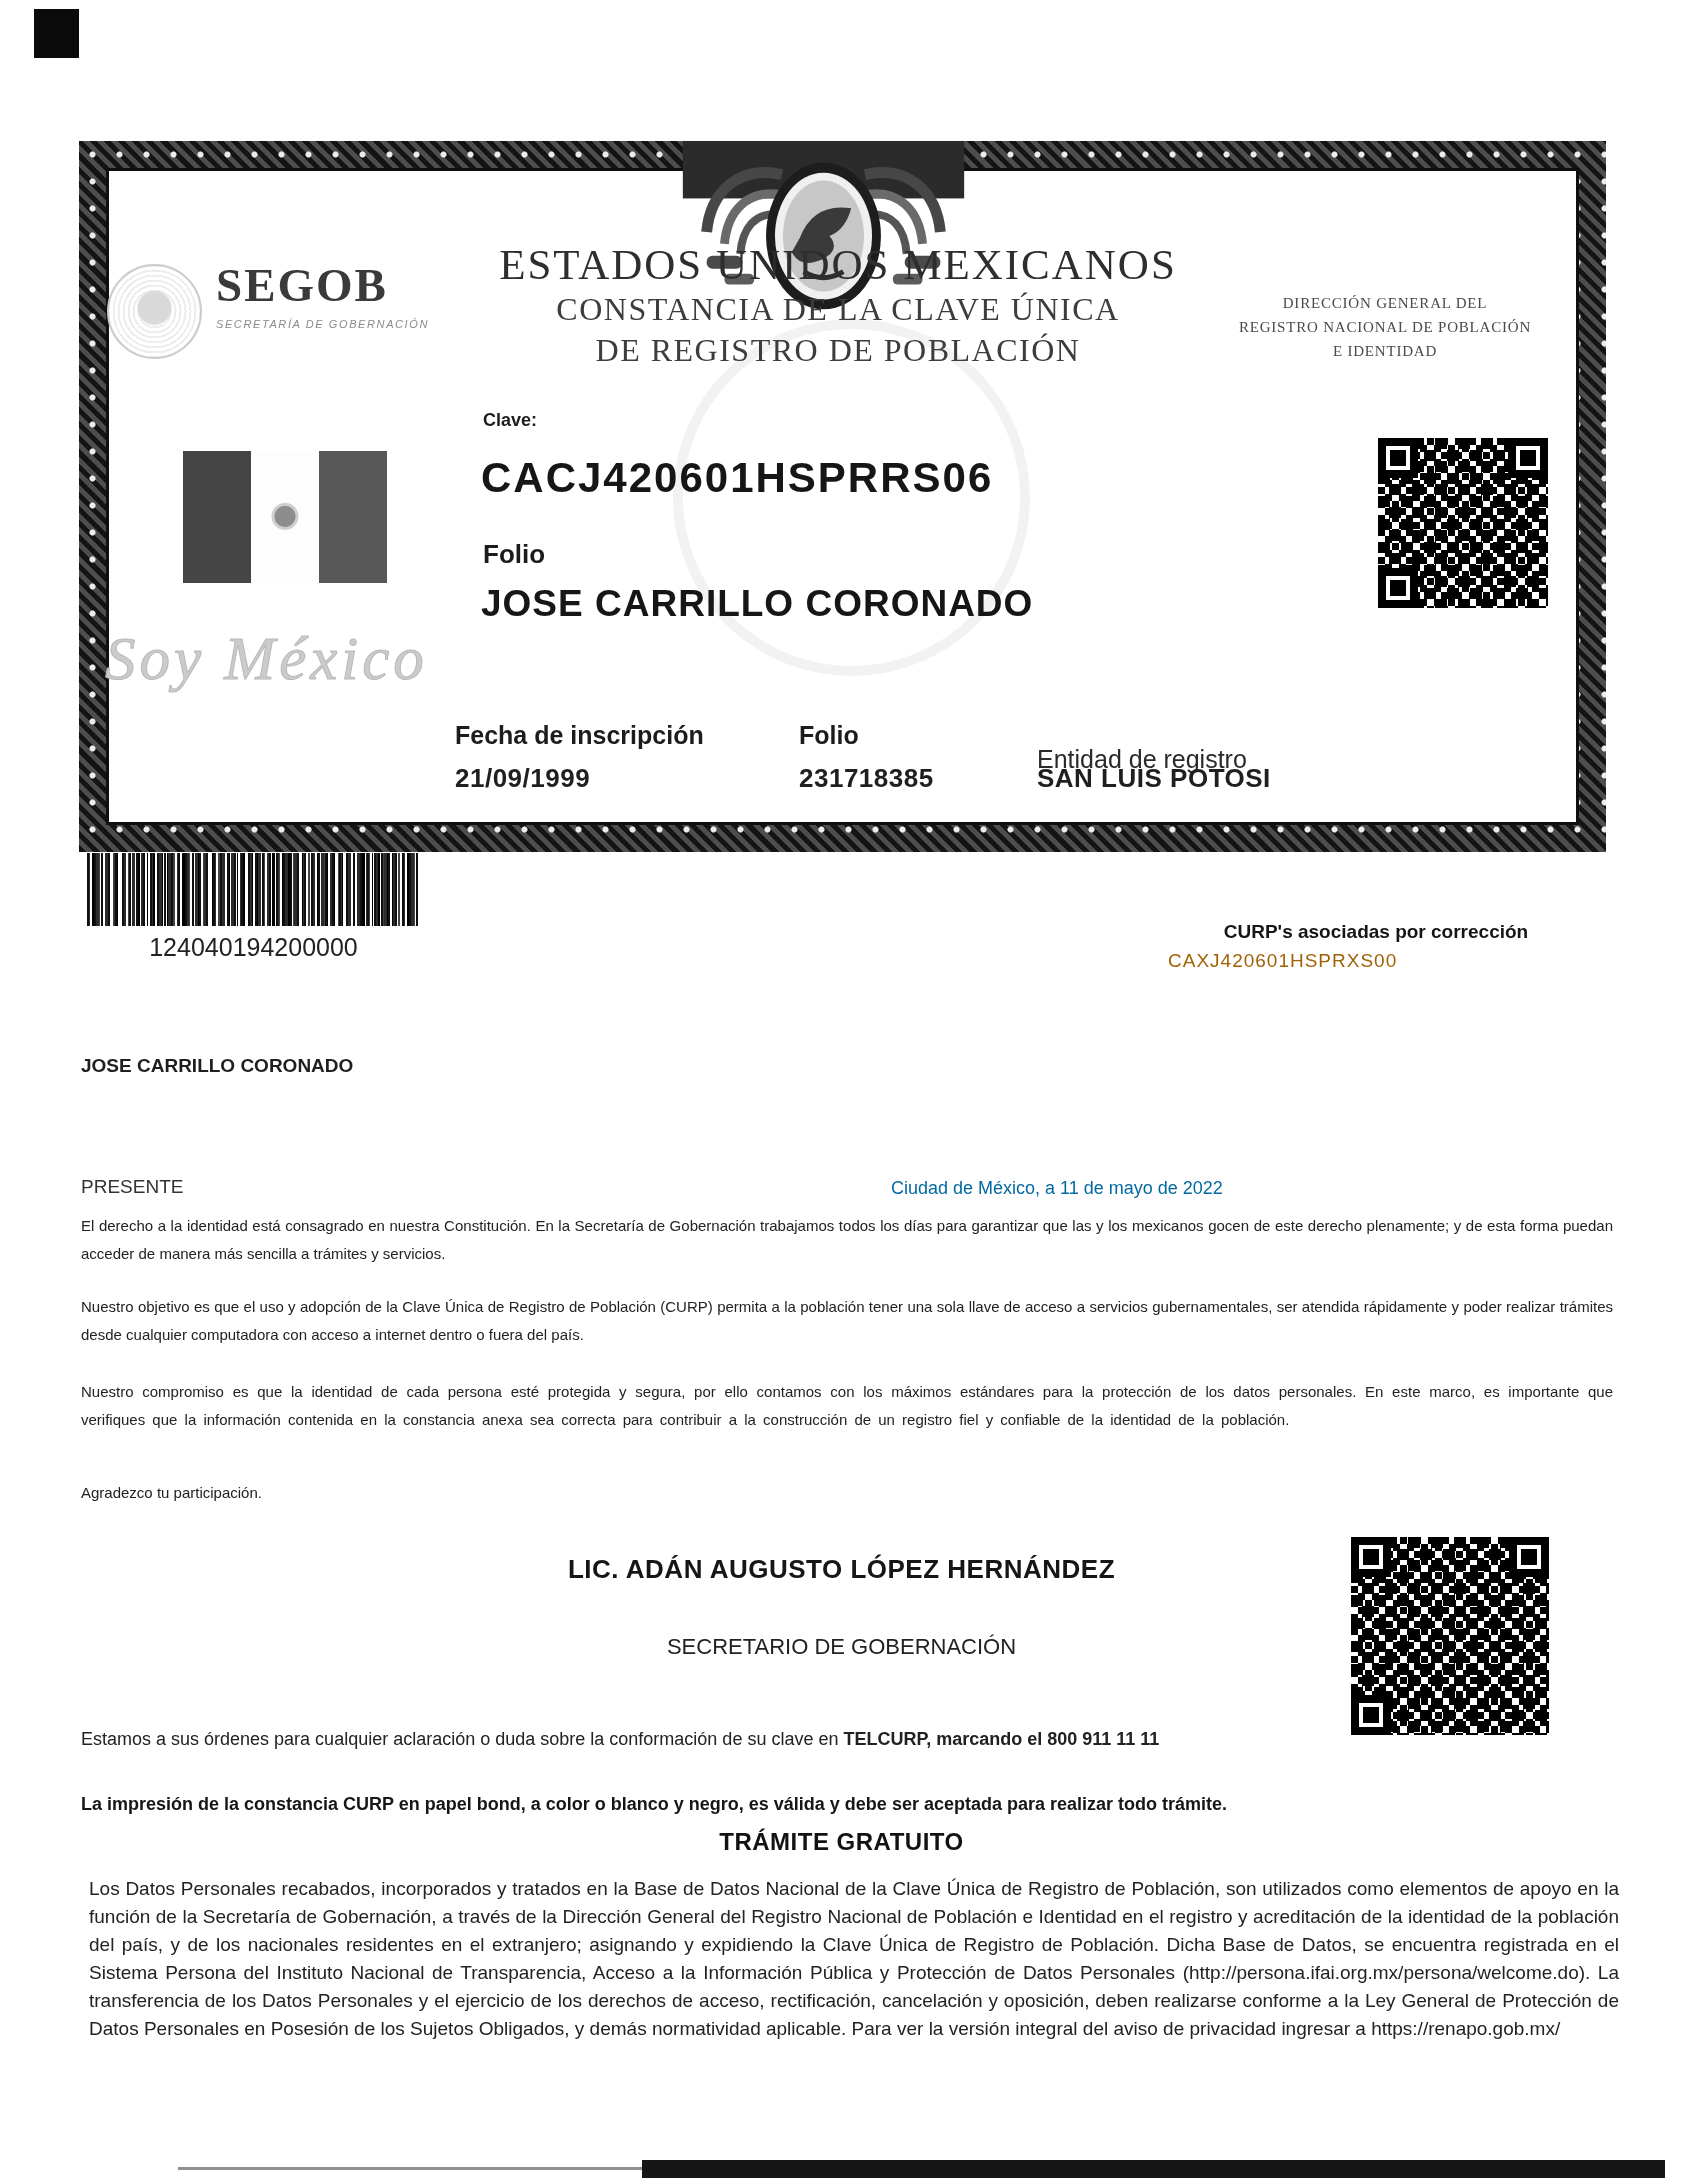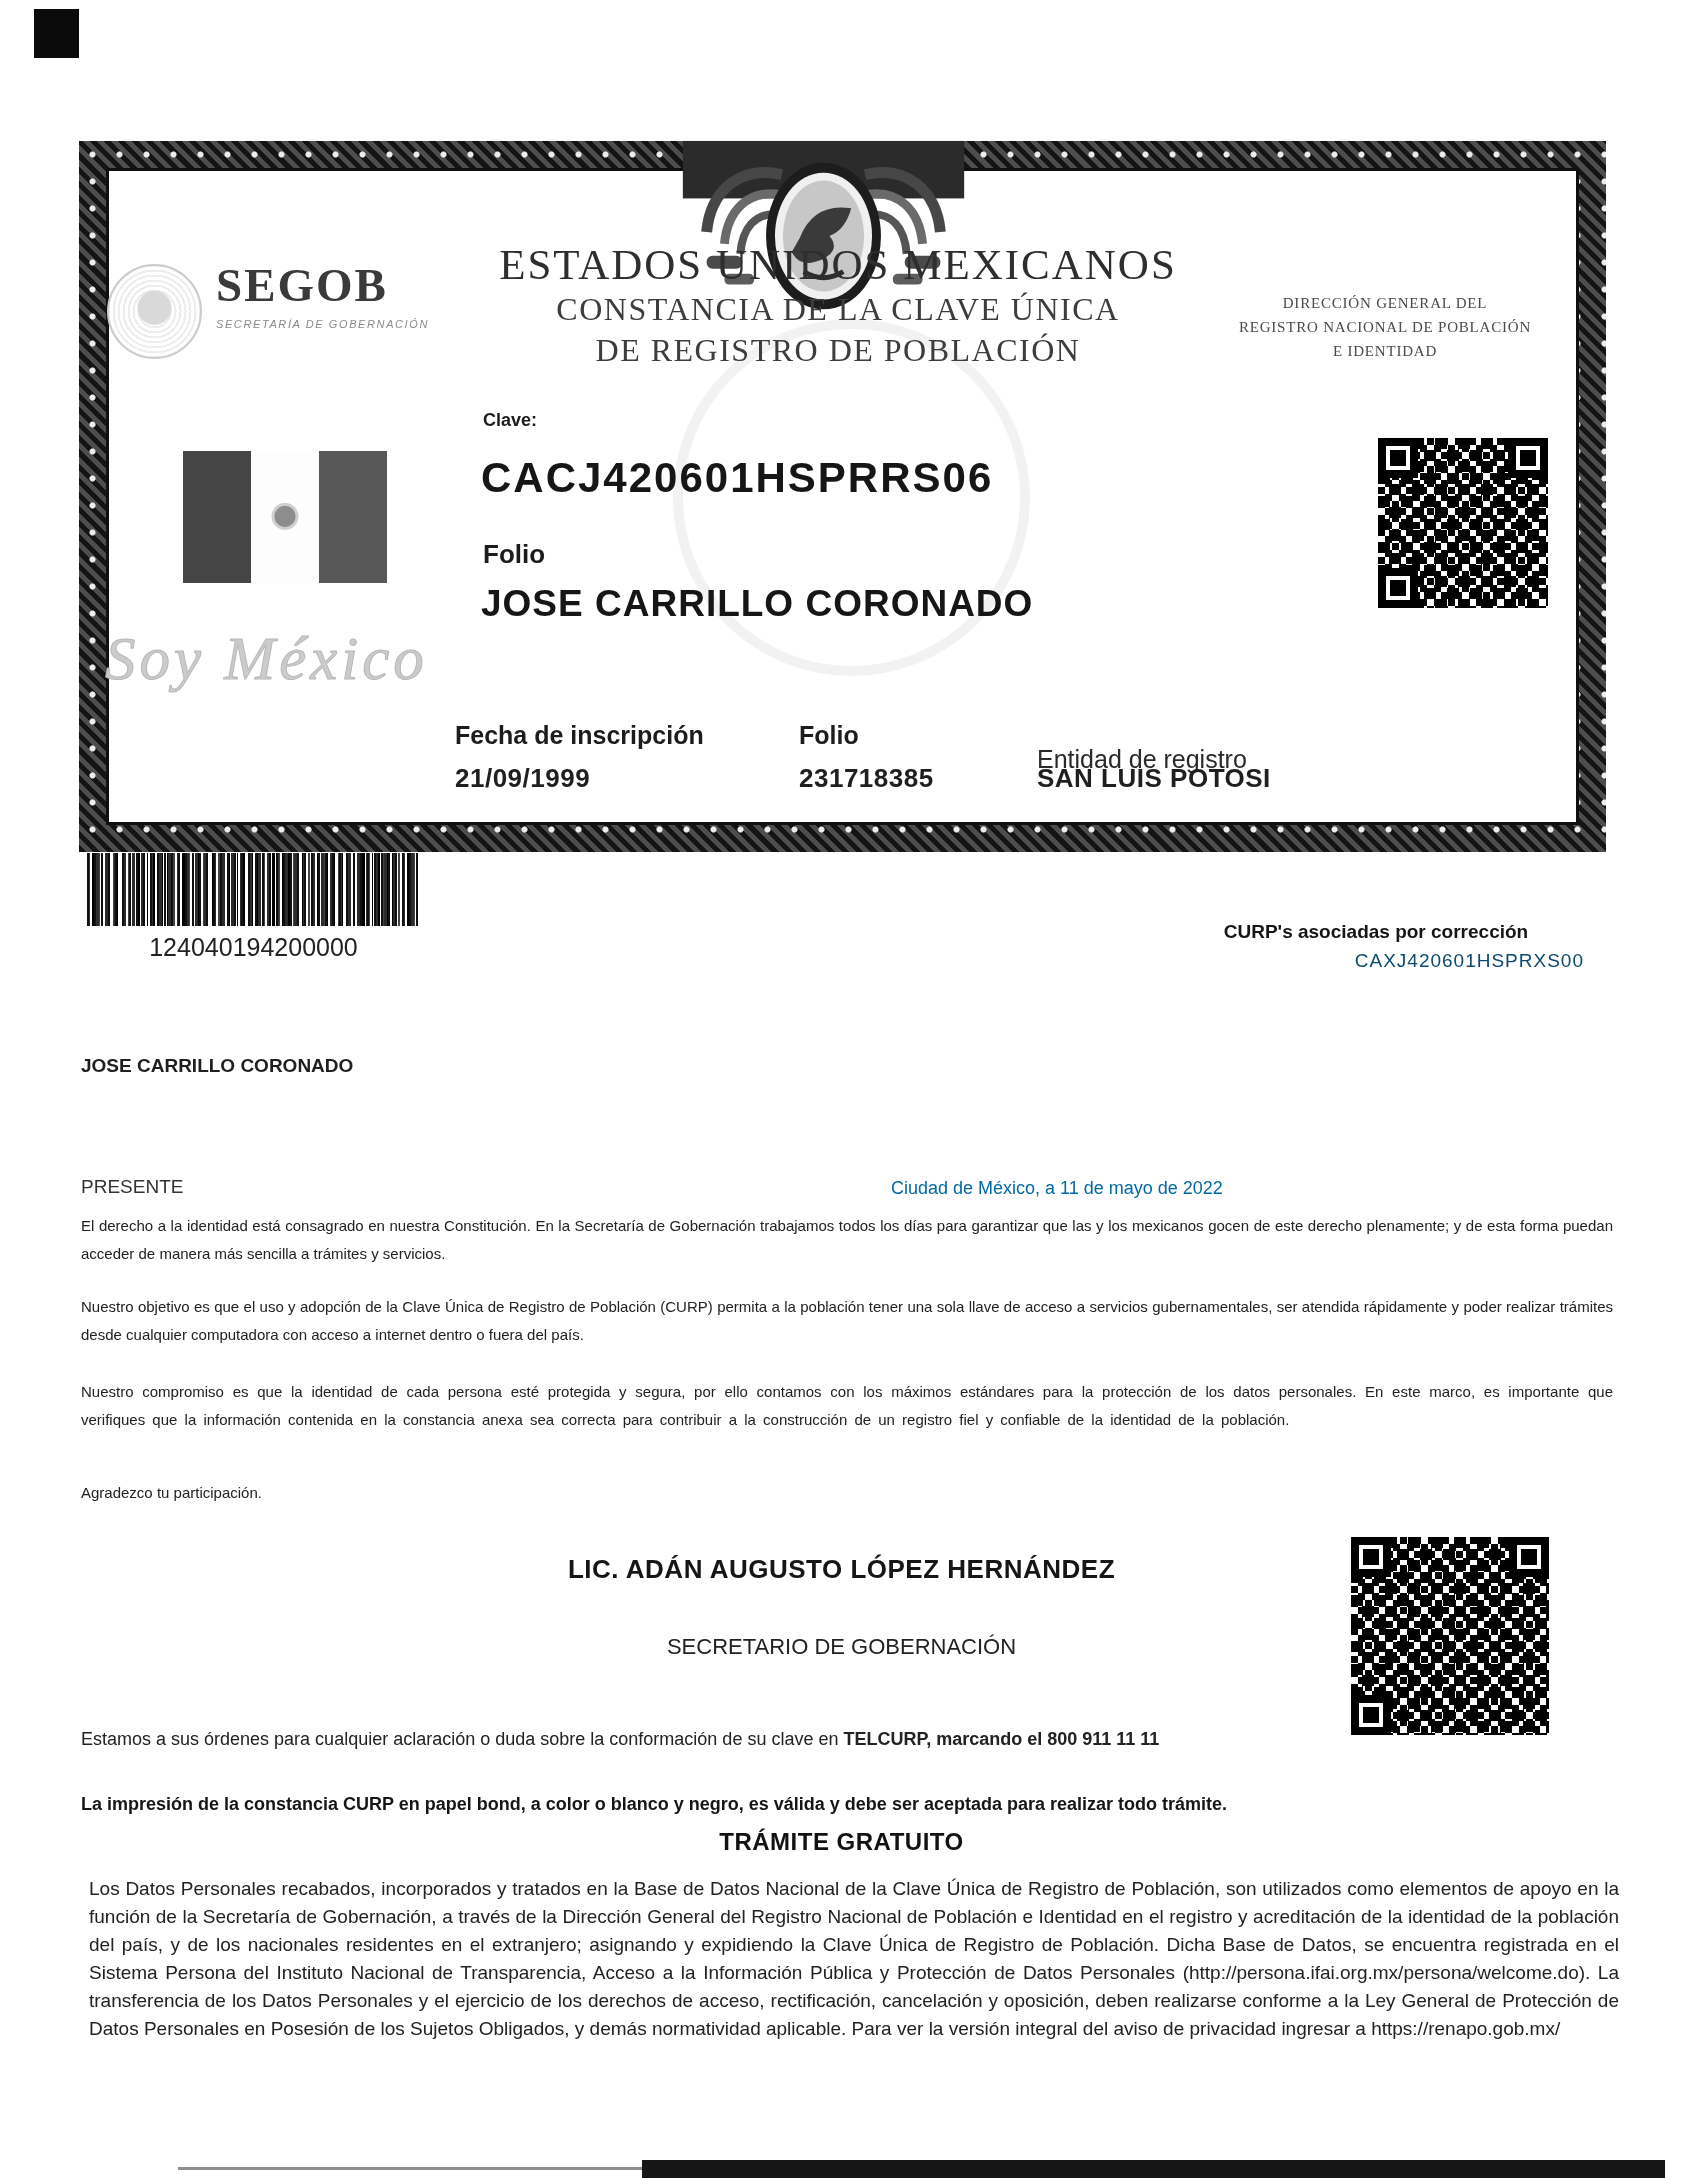--- a/index.html
+++ b/index.html
@@ -91,22 +91,22 @@
   
   .barcode{left:87px;top:853px;width:333px;height:73px;background:#fff;
     background-image:
       repeating-linear-gradient(90deg,#101010 0 2px,rgba(255,255,255,0) 2px 4px,rgba(255,255,255,0) 4px 7px),
       repeating-linear-gradient(90deg,#2c2c2c 0 3px,rgba(255,255,255,0) 3px 9px),
       repeating-linear-gradient(90deg,#000 0 1px,#fff 1px 5px,#000 5px 8px,#fff 8px 11px,#444 11px 13px,#fff 13px 15px);}
   .barcode-number{left:87px;top:933px;width:333px;text-align:center;font-size:25px;color:#222;}
 
   .curp-assoc-label{left:1168px;top:921px;width:416px;text-align:center;
                     font-size:19px;font-weight:bold;color:#161616;}
-  .curp-assoc-value{left:1168px;top:950px;width:416px;text-align:right;
-                    font-size:19px;letter-spacing:1px;color:#0c4a6e;}
+  .curp-assoc-value{left:1168px;top:950px;width:416px;text-align:left;
+                    font-size:19px;letter-spacing:1px;color:#a16207;}
 
   
   .letter-text{font-size:15px;line-height:28px;color:#222;}
   .recipient{left:81px;top:1055px;font-size:19px;font-weight:bold;}
   .salutation{left:81px;top:1176px;font-size:19px;color:#333;}
   .dateline{left:891px;top:1178px;width:723px;text-align:left;font-size:18px;color:#0369a1;}
   .p1{left:81px;top:1212px;width:1532px;text-align:justify;}
   .p2{left:81px;top:1293px;width:1532px;text-align:justify;}
   .p3{left:81px;top:1378px;width:1532px;text-align:justify;word-spacing:3px;}
   .closing{left:81px;top:1479px;}

